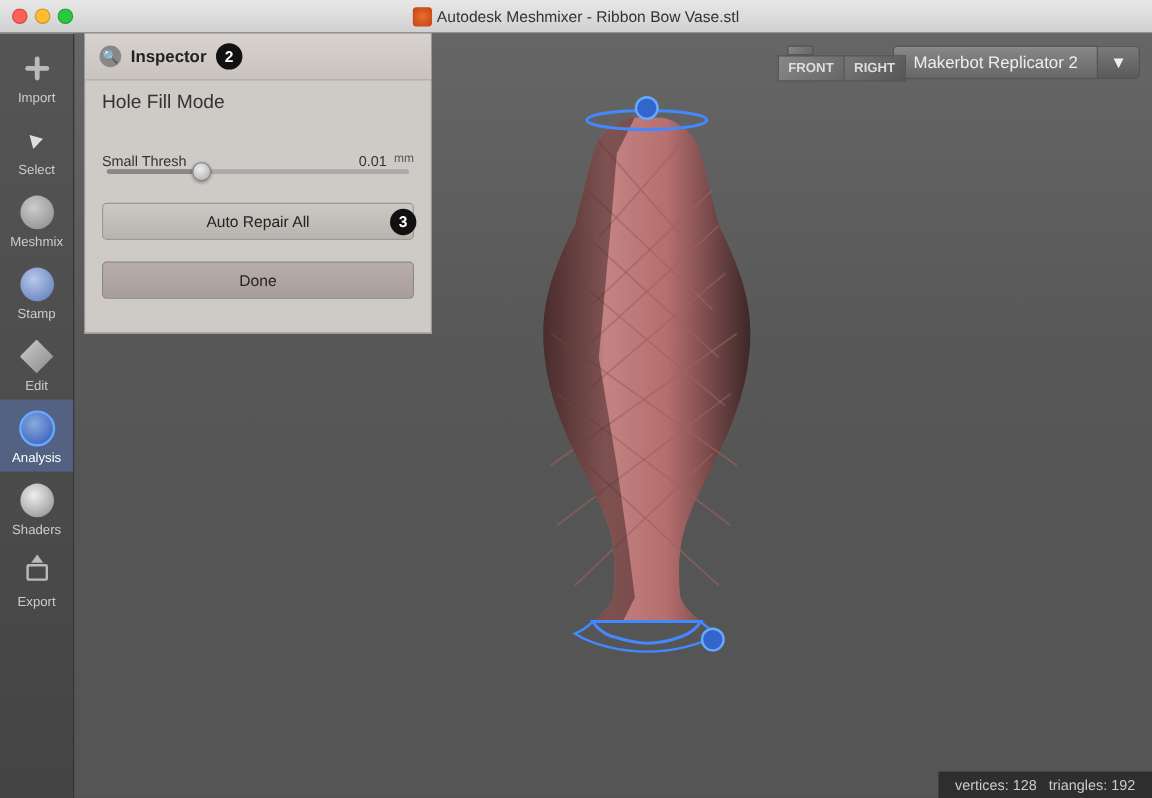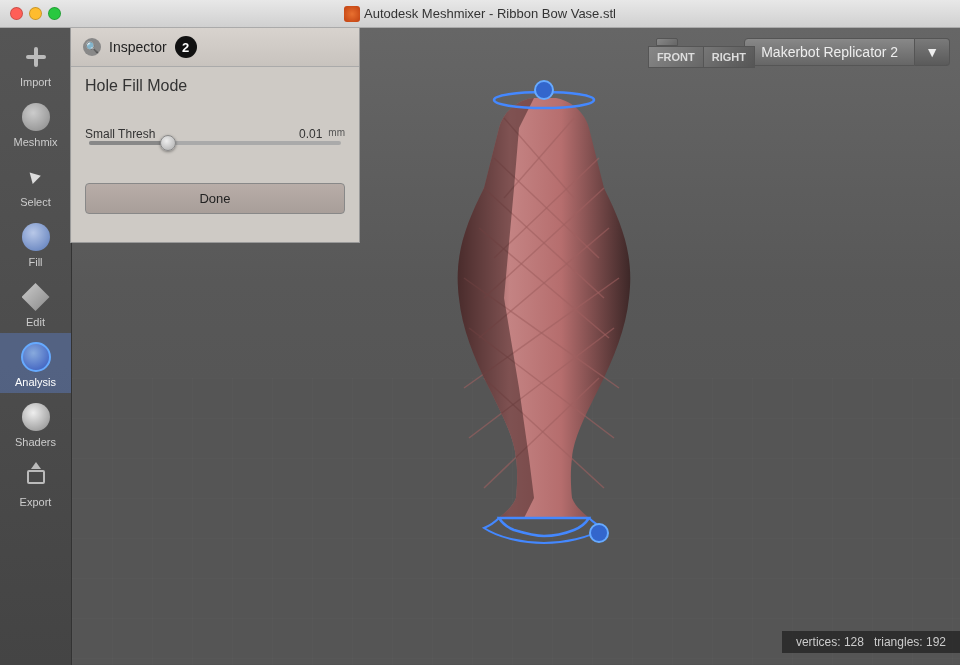--- a/index.html
+++ b/index.html
@@ -54,21 +54,21 @@
 
     
     #main {
       display: flex;
       width: 100%;
       height: calc(665px - 28px);
     }
 
     
     #sidebar {
-      width: 72px;
+      width: 62px;
       background: linear-gradient(to bottom, #555, #444);
       display: flex;
       flex-direction: column;
       align-items: center;
       padding-top: 5px;
       border-right: 1px solid #333;
       flex-shrink: 0;
     }
 
     .sidebar-item {
@@ -136,21 +136,21 @@
       background: #888;
       border-radius: 50%;
       display: flex;
       align-items: center;
       justify-content: center;
       color: #eee;
       font-size: 11px;
     }
     .panel-title {
       font-size: 14px;
-      font-weight: 400;
+      font-weight: 700;
       color: #222;
     }
 
     .panel-section {
       padding: 10px 14px 6px;
     }
     .panel-label {
       font-size: 16px;
       color: #333;
       margin-bottom: 6px;
@@ -322,21 +322,21 @@
     #vase-container {
       position: absolute;
       top: 50px;
       left: 50%;
       transform: translateX(-40%);
     }
 
     
     #status-bar {
       position: absolute;
-      bottom: 12px;
+      bottom: 0;
       right: 0;
       background: rgba(40,40,40,0.85);
       padding: 4px 14px;
       font-size: 12px;
       color: #ccc;
     }
 
     
     .num-badge {
       display: inline-flex;
@@ -441,38 +441,38 @@
 
     <div class="sidebar-item">
       <div class="sidebar-icon">
         <div class="icon-plus"></div>
       </div>
       <span>Import</span>
     </div>
 
     <div class="sidebar-item">
       <div class="sidebar-icon">
+        <div class="select-arrow"></div>
+      </div>
+      <span>Select</span>
+    </div>
+
+    <div class="sidebar-item">
+      <div class="sidebar-icon">
         <div class="icon-mesh"></div>
       </div>
       <span>Meshmix</span>
     </div>
 
+
     <div class="sidebar-item">
       <div class="sidebar-icon">
-        <div class="select-arrow"></div>
-      </div>
-      <span>Select</span>
-    </div>
-
-
-    <div class="sidebar-item">
-      <div class="sidebar-icon">
         <div class="icon-stamp"></div>
       </div>
-      <span>Fill</span>
+      <span>Stamp</span>
     </div>
 
     <div class="sidebar-item">
       <div class="sidebar-icon">
         <div class="icon-edit"></div>
       </div>
       <span>Edit</span>
     </div>
 
     <div class="sidebar-item active">
@@ -635,15 +635,21 @@
       <span class="thresh-unit">mm</span>
     </div>
     <div class="slider-container">
       <div class="slider-track">
         <div class="slider-fill"></div>
         <div class="slider-thumb"></div>
       </div>
     </div>
   </div>
 
+  <div style="position:relative;">
+    <button class="btn-repair">
+      <span>Auto Repair All</span>
+    </button>
+    <div class="num-badge" style="position:absolute; right:12px; top:50%; transform:translateY(-50%);">3</div>
+  </div>
 
   <button class="btn-done">Done</button>
 </div>
 
 </body></html>

